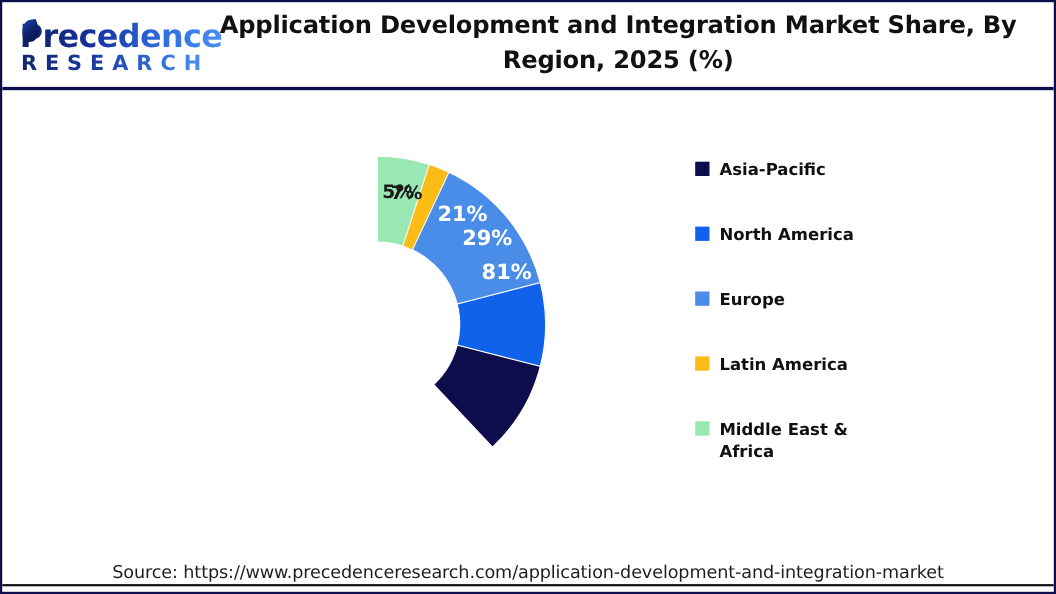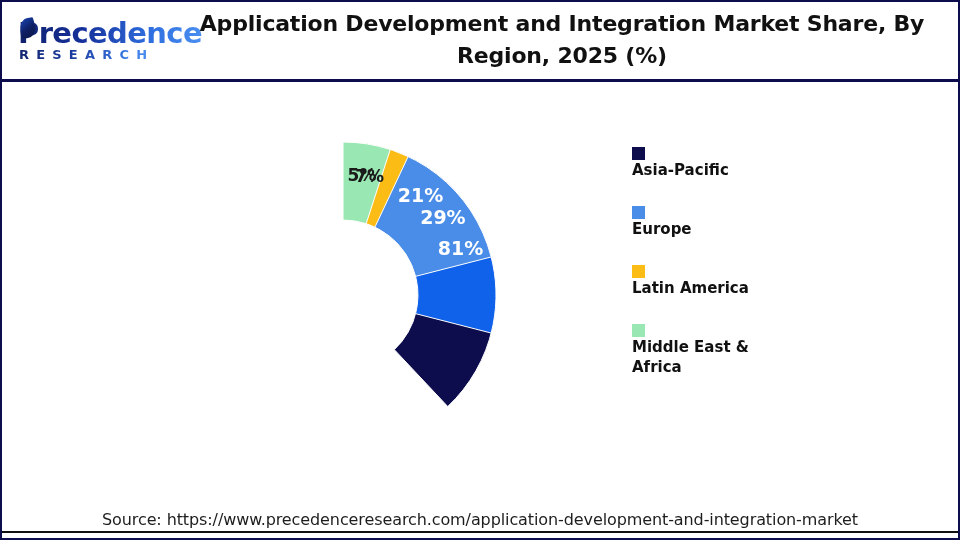--- a/index.html
+++ b/index.html
@@ -57,21 +57,21 @@
     height: 20px;
     background: linear-gradient(150deg, #1b47b8 0%, #0e1f63 55%, #0b1647 100%);
     border-radius: 60% 10% 55% 12% / 60% 45% 50% 18%;
     transform: rotate(-8deg);
   }
   #logo-subword {
     position: absolute;
     left: 7px;
     top: 33px;
     font-family: "DejaVu Sans", sans-serif;
-    font-size: 13px;
+    font-size: 19px;
     font-weight: bold;
     letter-spacing: 7.2px;
     background: linear-gradient(90deg, #13256f 0%, #1b3da0 40%, #3b79e4 80%, #4e92f2 100%);
     -webkit-background-clip: text;
     background-clip: text;
     color: transparent;
     white-space: nowrap;
   }
   #chart-title {
     position: absolute;
@@ -121,21 +121,20 @@
   #legend {
     position: absolute;
     left: 630px;
     top: 62px;
     width: 300px;
   }
   .legend-row {
     display: flex;
     align-items: flex-start;
     height: 59px;
-    flex-direction: column;
   }
   .legend-swatch {
     width: 13px;
     height: 13px;
     flex: 0 0 13px;
     margin-top: 3px;
     margin-right: 9px;
   }
   .legend-label {
     font-family: "DejaVu Sans", sans-serif;
@@ -210,20 +209,24 @@
           <div class="slice-label" style="color: rgb(26, 26, 26); left: 174.052px; top: 34.7114px; transform: translate(-50%, -50%); font-size: 17px;">5%</div>
         </div>
     </div>
 
     <div id="legend">
         <div class="legend-row">
           <span class="legend-swatch" style="background: rgb(13, 13, 77);"></span>
           <span class="legend-label">Asia-Pacific</span>
         </div>
         <div class="legend-row">
+          <span class="legend-swatch" style="background: rgb(17, 98, 234);"></span>
+          <span class="legend-label">North America</span>
+        </div>
+        <div class="legend-row">
           <span class="legend-swatch" style="background: rgb(74, 141, 232);"></span>
           <span class="legend-label">Europe</span>
         </div>
         <div class="legend-row">
           <span class="legend-swatch" style="background: rgb(252, 188, 22);"></span>
           <span class="legend-label">Latin America</span>
         </div>
         <div class="legend-row">
           <span class="legend-swatch" style="background: rgb(153, 232, 180);"></span>
           <span class="legend-label">Middle East &amp; Africa</span>

